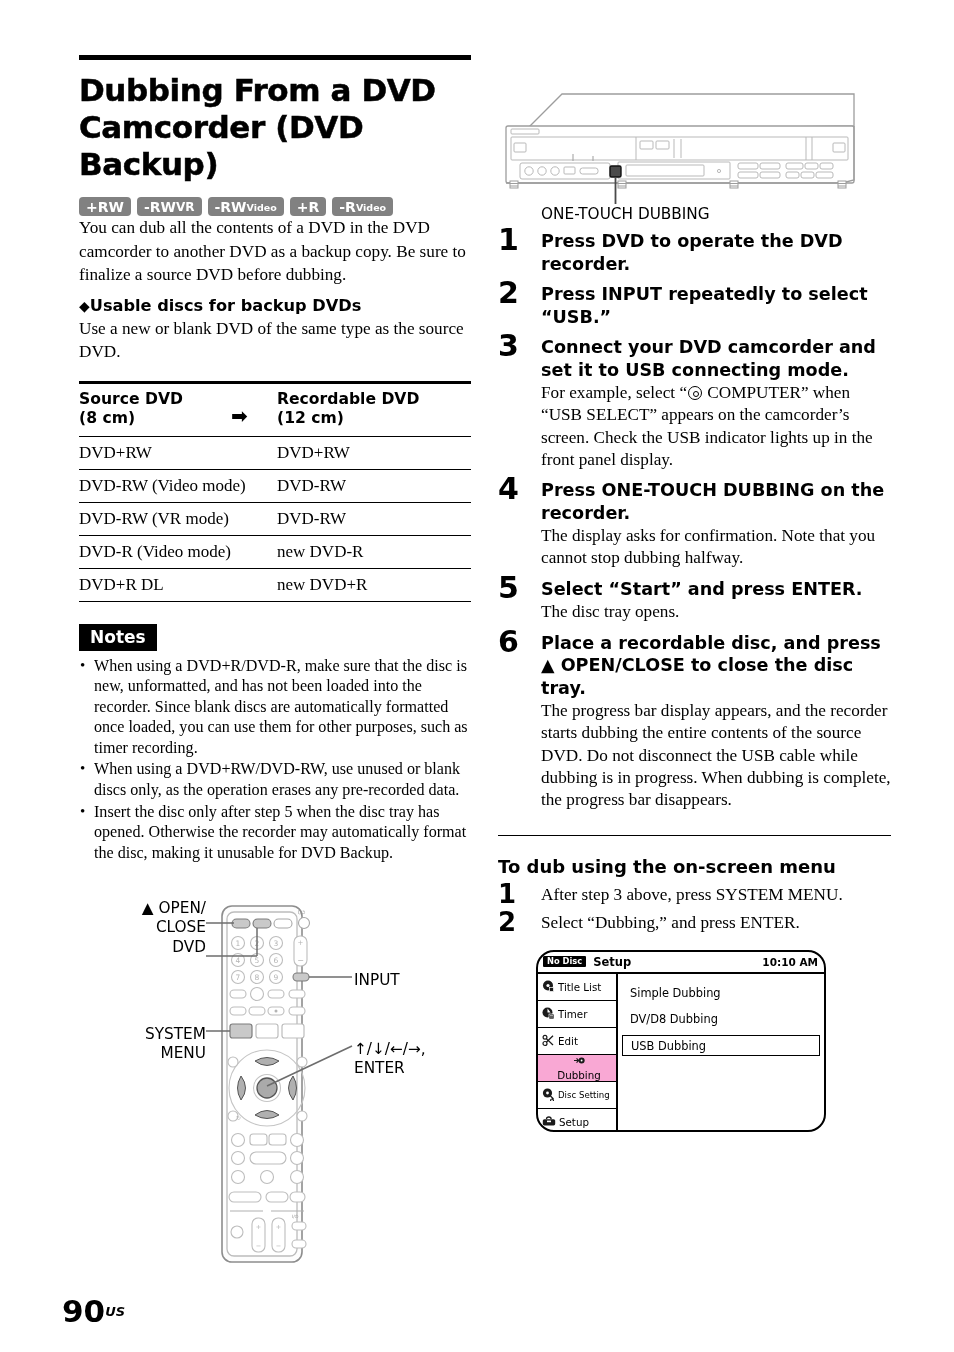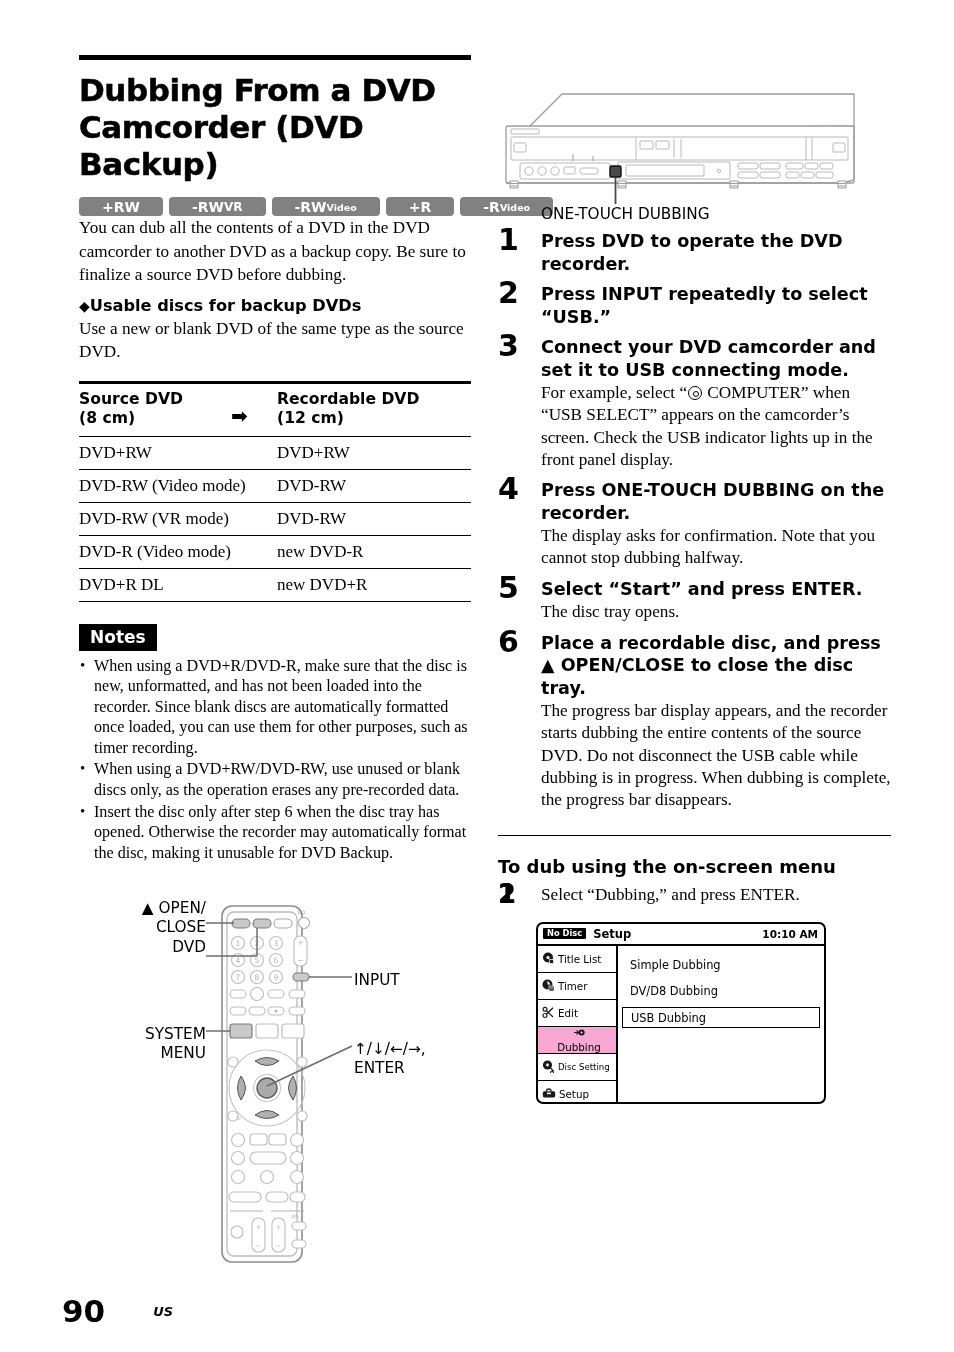--- a/index.html
+++ b/index.html
@@ -35,21 +35,21 @@
   .badge {
     background:#818181;
     color:#fff;
     font-family:"DejaVu Sans", sans-serif;
     font-weight:bold;
     border-radius:4px;
     height:19px;
     display:inline-flex;
     align-items:center;
     justify-content:center;
-    padding:0 23px;
+    padding:0 7px;
     font-size:14px;
     line-height:1;
     white-space:nowrap;
   }
   .badge .sub { font-size:9.5px; font-weight:bold; position:relative; top:1px; }
   .badge .vr  { font-size:12px; font-weight:bold; }
 
   
   p.body {
     font-size:17.2px;
@@ -198,21 +198,21 @@
     line-height:23px;
   }
   ol.steps2 .step-num { top:-4px; font-size:26px; }
 
   
   .menu-screen {
     position:relative;
     margin:16px 0 0 38px;
     width:290px; height:182px;
     border:2px solid #000;
-    border-radius:7px;
+    border-radius:18px;
     background:#fff;
     overflow:hidden;
     font-family:"DejaVu Sans", sans-serif;
   }
   .menu-topbar {
     height:22px;
     border-bottom:2px solid #000;
     display:flex; align-items:center;
     padding:0 6px 0 5px;
   }
@@ -256,21 +256,20 @@
     font-size:31px;
     line-height:31px;
     margin-left:24px;
   }
   .pgsuf {
     font-family:"DejaVu Sans", sans-serif;
     font-style:italic;
     font-weight:bold;
     font-size:13px;
     vertical-align:super;
-    padding-left:48px;
   }
   .inline-disc-icon {
     display:inline-block;
     width:14px; height:14px;
     border:1.4px solid #000;
     border-radius:50%;
     position:relative;
     top:2px;
     margin:0 1px;
   }
@@ -353,21 +352,21 @@
             <td>DVD+R DL</td>
             <td>new DVD+R</td>
           </tr>
       </tbody>
     </table>
 
     <div class="notes-head">Notes</div>
     <ul class="notes">
       <li>When using a DVD+R/DVD-R, make sure that the disc is new, unformatted, and has not been loaded into the recorder. Since blank discs are automatically formatted once loaded, you can use them for other purposes, such as timer recording.</li>
       <li>When using a DVD+RW/DVD-RW, use unused or blank discs only, as the operation erases any pre-recorded data.</li>
-      <li>Insert the disc only after step 6 when the disc tray has opened. Otherwise the recorder may automatically format the disc, making it unusable for DVD Backup.</li>
+      <li>Insert the disc only after step 5 when the disc tray has opened. Otherwise the recorder may automatically format the disc, making it unusable for DVD Backup.</li>
     </ul>
   </div>
 
   <div class="remote-fig">
     <div class="remote-label lbl-open">
       <span>▲ OPEN/</span><br><span>CLOSE</span>
     </div>
     <div class="remote-label lbl-dvd">DVD</div>
     <div class="remote-label lbl-sys">
       <span>SYSTEM</span><br><span>MENU</span>
@@ -594,20 +593,21 @@
         <p class="step-body">The progress bar display appears, and the recorder starts dubbing the entire contents of the source DVD. Do not disconnect the USB cable while dubbing is in progress. When dubbing is complete, the progress bar disappears.</p>
       </li>
     </ol>
 
     <hr class="divider">
 
     <h2 class="onscreen">To dub using the on-screen menu</h2>
     <ol class="steps2">
       <li>
         <span class="step-num">1</span>
+        <span>After step 3 above, press SYSTEM MENU.</span>
       </li>
       <li>
         <span class="step-num">2</span>
         <span>Select “Dubbing,” and press ENTER.</span>
       </li>
     </ol>
 
     <div class="menu-screen">
       <div class="menu-topbar">
         <span class="nodisc">No Disc</span>

